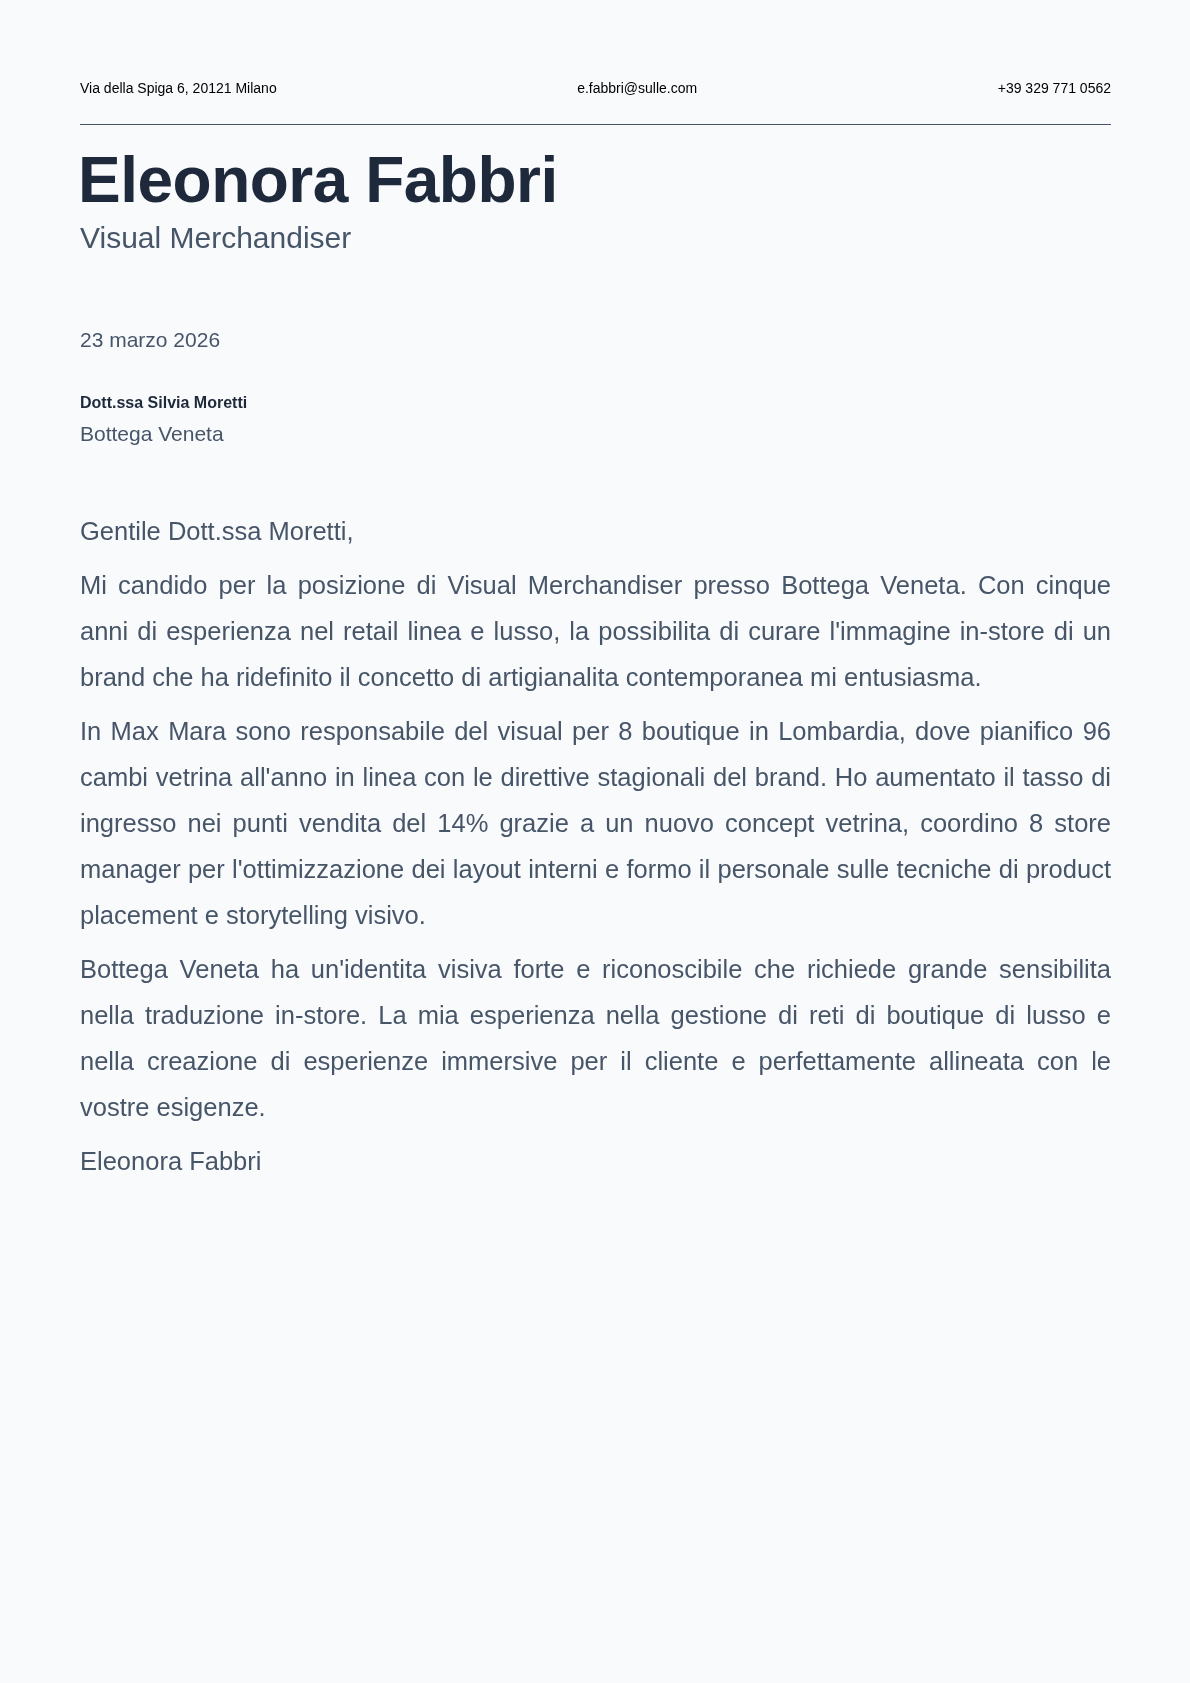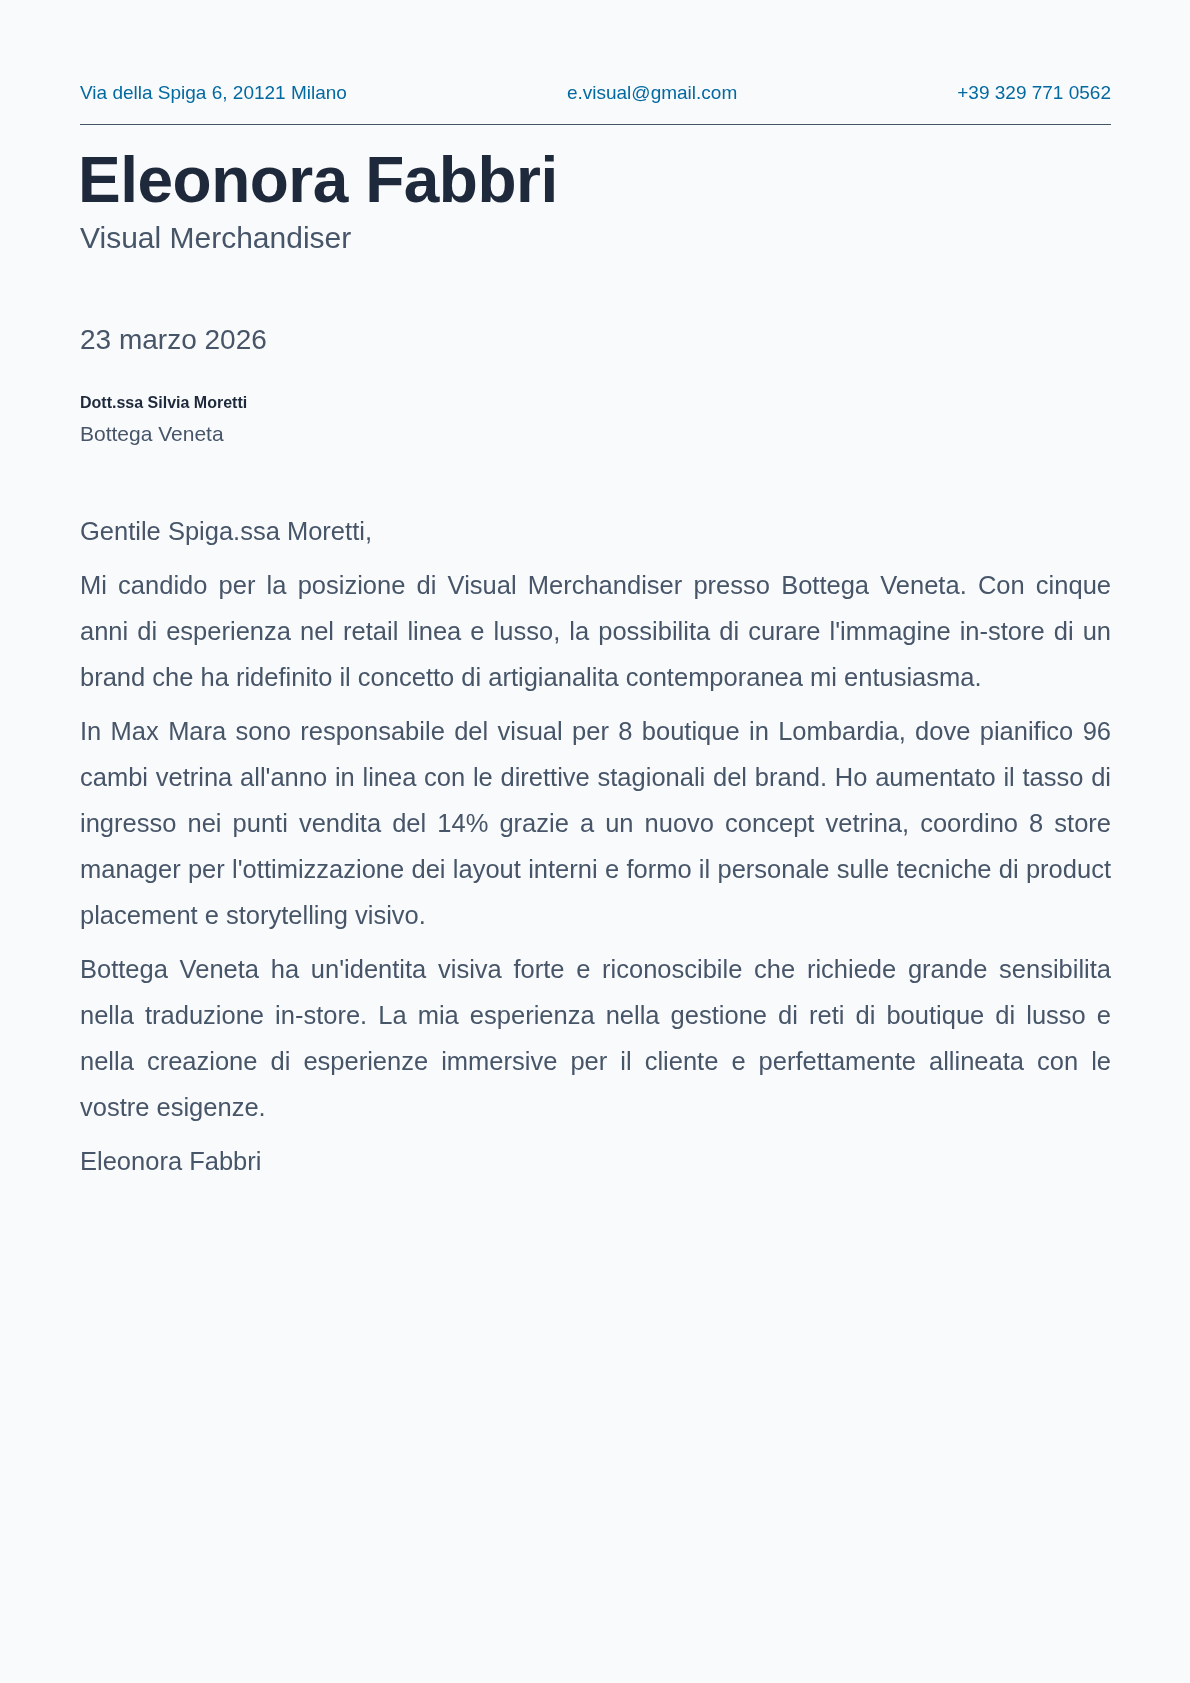--- a/index.html
+++ b/index.html
@@ -21,23 +21,22 @@
       width: 1031px;
     }
     .contact-bar {
       position: absolute;
       top: 80px;
       left: 0;
       width: 1031px;
       height: 26px;
       display: flex;
       justify-content: space-between;
-      align-items: center;
-      font-size: 19px;
-      color: #0369a1;
+      font-size: 14px;
+      color: #000000;
     }
     .contact-bar span { white-space: nowrap; }
     .header-rule {
       position: absolute;
       top: 124px;
       left: 0;
       width: 1031px;
       height: 0;
       border-top: 1.5px solid #475569;
     }
@@ -58,21 +57,21 @@
       top: 222px;
       left: 0;
       font-size: 30px;
       color: #475569;
       line-height: 32px;
     }
     .date {
       position: absolute;
       top: 326px;
       left: 0;
-      font-size: 28px;
+      font-size: 21px;
       color: #475569;
       line-height: 28px;
     }
     .recipient-name {
       position: absolute;
       top: 389px;
       left: 0;
       font-size: 16px;
       font-weight: 700;
       color: #1e293b;
@@ -105,35 +104,35 @@
       text-align: left;
     }
   </style>
 </head>
 <body>
 
 <div class="page">
 
   <div class="contact-bar">
     <span>Via della Spiga 6, 20121 Milano</span>
-    <span>e.visual@gmail.com</span>
+    <span>e.fabbri@sulle.com</span>
     <span>+39 329 771 0562</span>
   </div>
 
   <div class="header-rule"></div>
 
   <h1 class="name">Eleonora Fabbri</h1>
   <div class="role">Visual Merchandiser</div>
 
   <div class="date">23 marzo 2026</div>
 
   <div class="recipient-name">Dott.ssa Silvia Moretti</div>
   <div class="recipient-company">Bottega Veneta</div>
 
   <div class="body-text">
-    <p class="salutation">Gentile Spiga.ssa Moretti,</p>
+    <p class="salutation">Gentile Dott.ssa Moretti,</p>
     <p>Mi candido per la posizione di Visual Merchandiser presso Bottega Veneta. Con cinque anni di esperienza nel retail linea e lusso, la possibilita di curare l'immagine in-store di un brand che ha ridefinito il concetto di artigianalita contemporanea mi entusiasma.</p>
     <p>In Max Mara sono responsabile del visual per 8 boutique in Lombardia, dove pianifico 96 cambi vetrina all'anno in linea con le direttive stagionali del brand. Ho aumentato il tasso di ingresso nei punti vendita del 14% grazie a un nuovo concept vetrina, coordino 8 store manager per l'ottimizzazione dei layout interni e formo il personale sulle tecniche di product placement e storytelling visivo.</p>
     <p>Bottega Veneta ha un'identita visiva forte e riconoscibile che richiede grande sensibilita nella traduzione in-store. La mia esperienza nella gestione di reti di boutique di lusso e nella creazione di esperienze immersive per il cliente e perfettamente allineata con le vostre esigenze.</p>
     <p class="signature">Eleonora Fabbri</p>
   </div>
 
 </div>
 
 </body></html>

